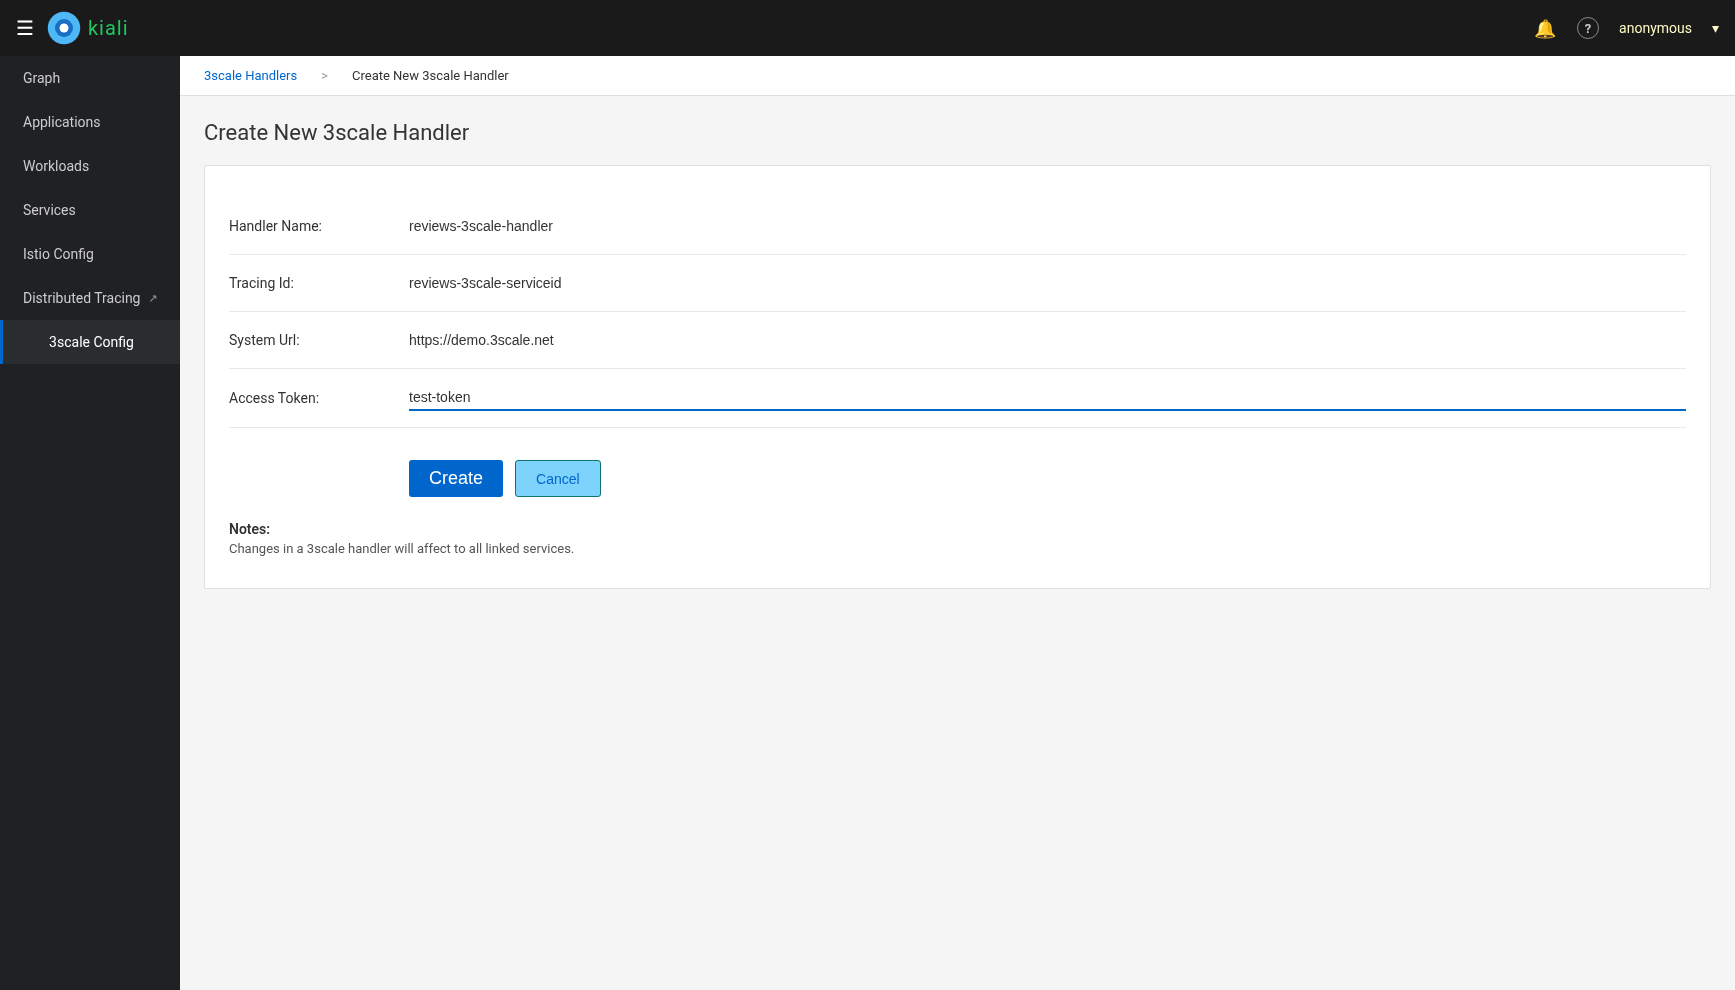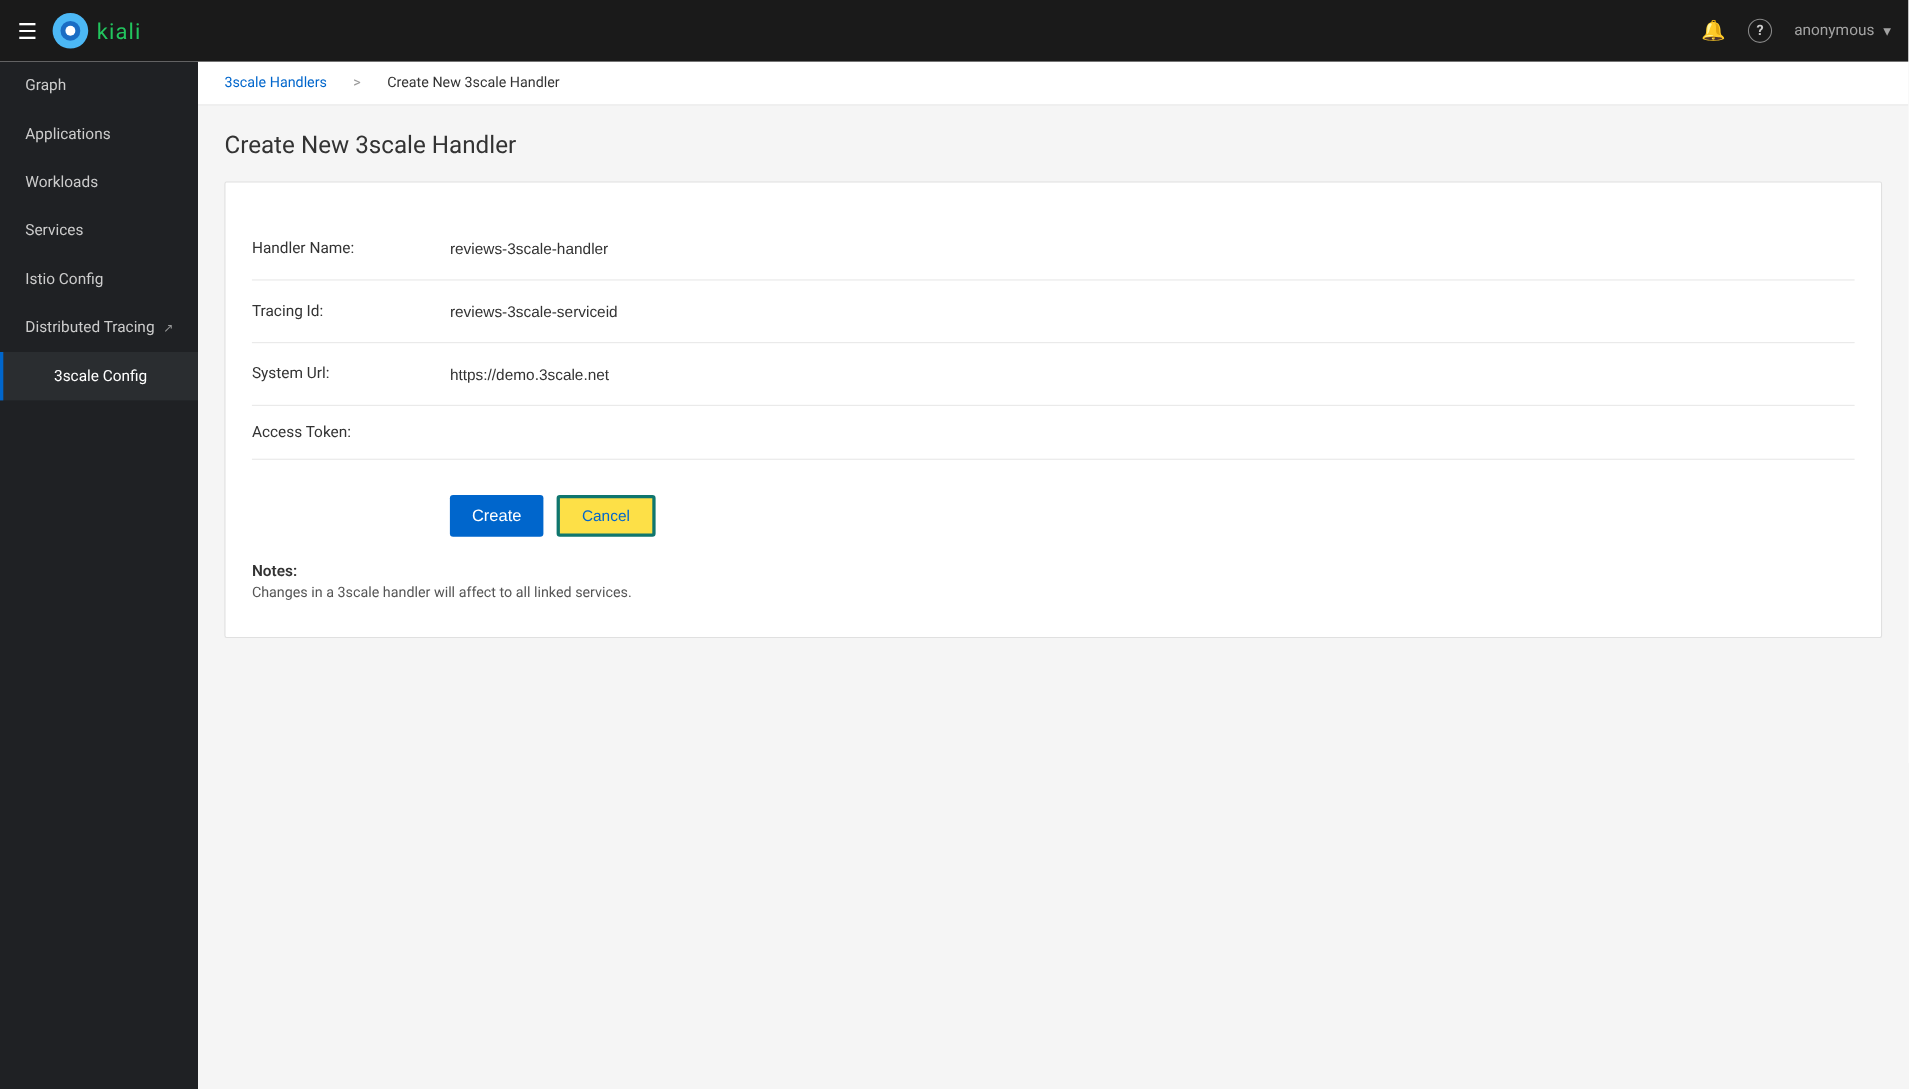--- a/index.html
+++ b/index.html
@@ -41,26 +41,26 @@
       display: flex;
       align-items: center;
       gap: 20px;
     }
     .topnav-icon {
       color: #ccc;
       font-size: 18px;
       cursor: pointer;
     }
     .topnav-user {
-      color: #a3a3a3;
-      font-size: 14px;
-      cursor: pointer;
-      display: flex;
-      align-items: center;
-      gap: 8px;
+      color: #fef9c3;
+      font-size: 14px;
+      cursor: pointer;
+      display: flex;
+      align-items: center;
+      gap: 20px;
     }
 
     
     .layout {
       display: flex;
       flex: 1;
       overflow: hidden;
     }
 
     
@@ -191,28 +191,28 @@
       margin-bottom: 24px;
       padding-left: 180px;
     }
 
     .btn-create {
       background: #0066cc;
       color: #fff;
       border: none;
       border-radius: 3px;
       padding: 8px 20px;
-      font-size: 15px;
+      font-size: 18px;
       cursor: pointer;
     }
 
     .btn-cancel {
-      background: #fde047;
+      background: #7dd3fc;
       color: #0066cc;
-      border: 3px solid #0f766e;
+      border: 1px solid #0f766e;
       border-radius: 3px;
       padding: 8px 20px;
       font-size: 14px;
       cursor: pointer;
     }
 
     .notes-section {
       padding-left: 0;
       margin-top: 8px;
     }
@@ -300,20 +300,21 @@
           <input class="form-input" type="text" value="reviews-3scale-serviceid" style="">
         </div>
 
         <div class="form-row">
           <label class="form-label">System Url:</label>
           <input class="form-input" type="text" value="https://demo.3scale.net" style="">
         </div>
 
         <div class="form-row">
           <label class="form-label">Access Token:</label>
+          <input class="form-input-active" type="text" value="test-token" style="">
         </div>
 
         <div class="form-actions">
           <button class="btn-create">Create</button>
           <button class="btn-cancel">Cancel</button>
         </div>
 
         <div class="notes-section">
           <div class="notes-title">Notes:</div>
           <div class="notes-text">Changes in a 3scale handler will affect to all linked services.</div>

